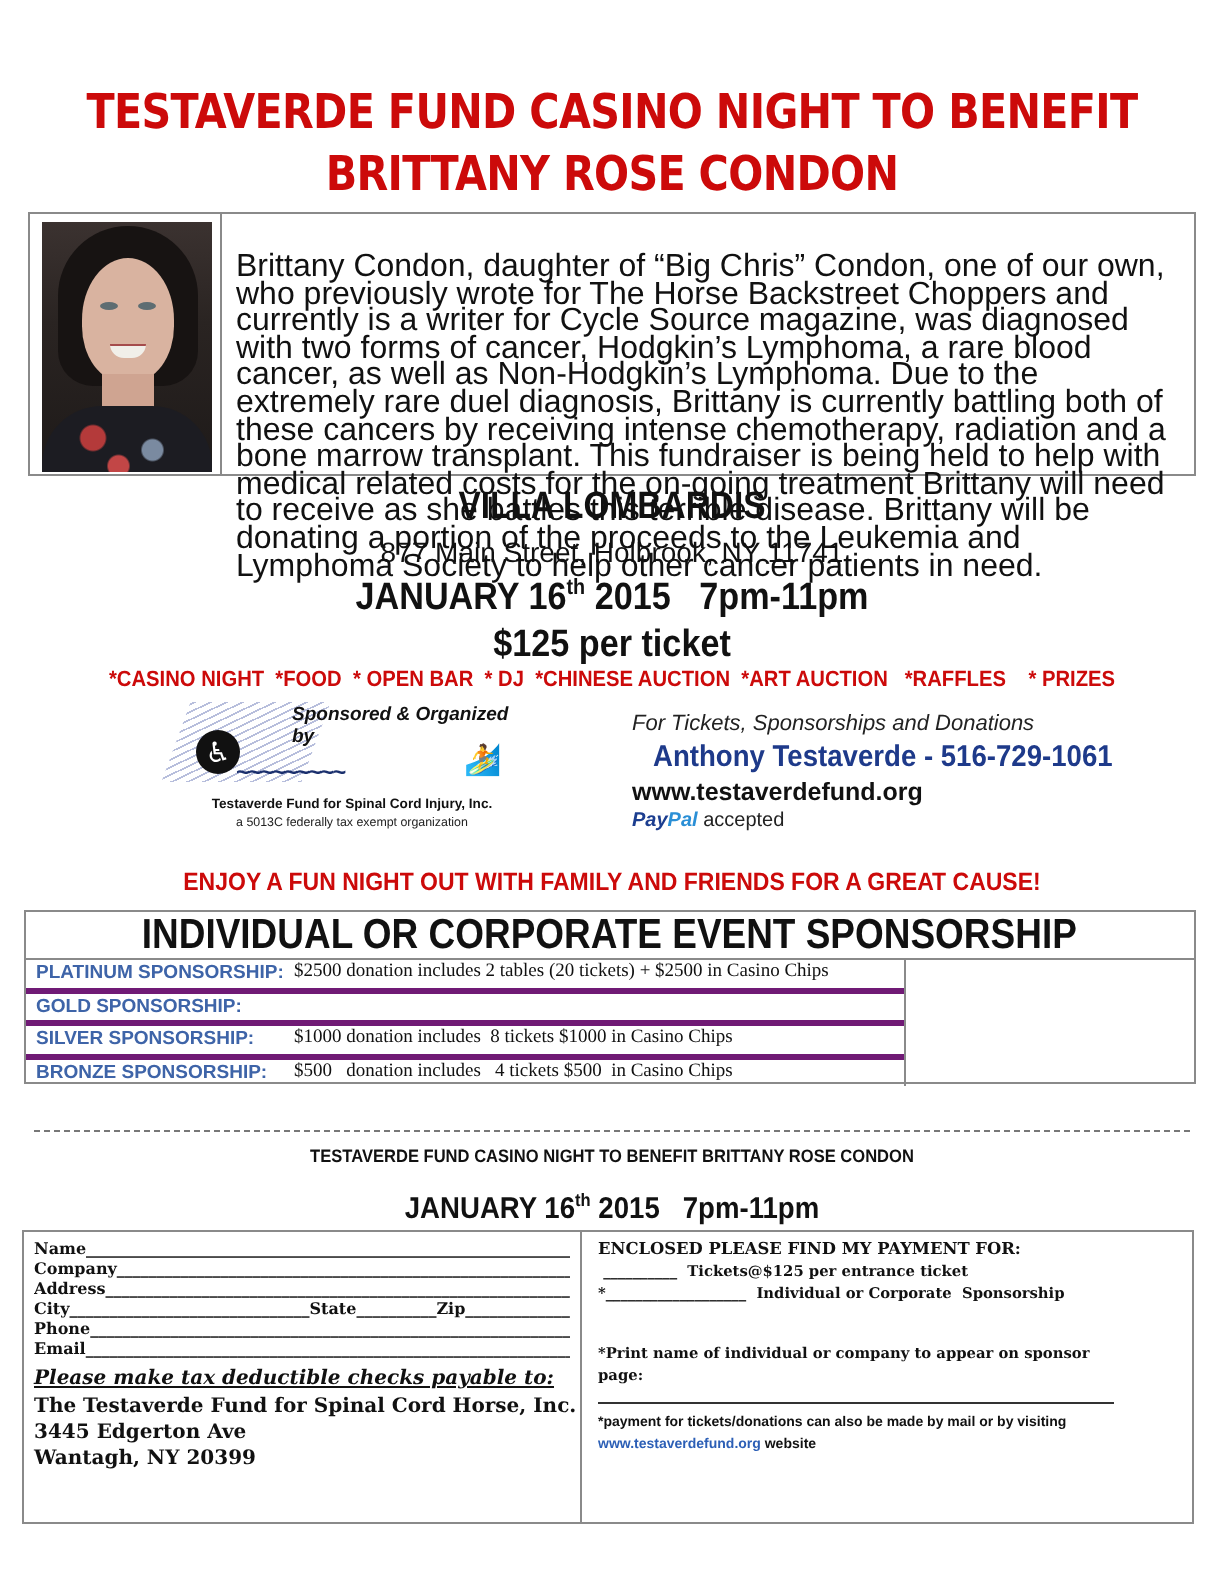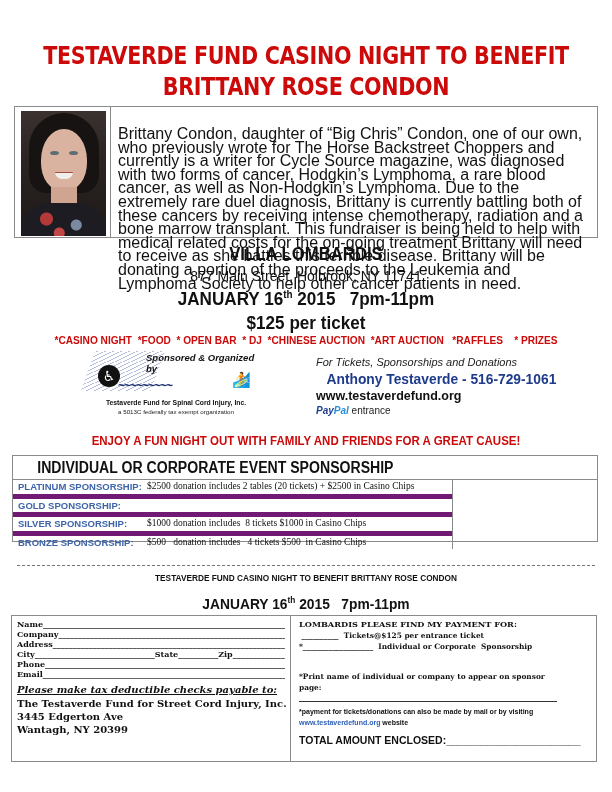--- a/index.html
+++ b/index.html
@@ -45,23 +45,23 @@
   .logo-exempt { position: absolute; left: 0; top: 59px; width: 184px; text-align: center; font-size: 6.2px; color: #222; }
   .contact-area { position: absolute; left: 232px; top: 0; width: 262px; height: 70px; text-align: left; }
   .contact-head { position: absolute; left: 0; width: 262px; top: 7px; font-size: 11px; font-style: italic; color: #222; }
   .contact-name { position: absolute; left: 0; width: 262px; top: 21px; font-size: 15px; font-weight: bold; color: #1e3a8a; transform: scaleX(0.92); }
   .contact-web { position: absolute; left: 0; width: 262px; top: 40px; font-size: 12.5px; font-weight: bold; color: #111; }
   .contact-paypal { position: absolute; left: 0; width: 262px; top: 56px; font-size: 10px; color: #222; }
   .contact-paypal b { color: #1b3d8f; font-style: italic; }
   .contact-paypal b span { color: #2a8fd6; }
 
   .enjoy { top: 434px; font-size: 12.5px; font-weight: bold; transform: scaleX(0.92); }
-  .spons-head { height: 23px; font-size: 16px; font-weight: bold; border-bottom: 1px solid #8a8a8a; line-height: 24px; }
+  .spons-head { height: 23px; text-align: center; font-size: 21px; font-weight: bold; border-bottom: 1px solid #8a8a8a; line-height: 24px; }
   .spons-head span { display: inline-block; transform: scaleX(0.88); }
-  .spons-row { height: 13.5px; border-bottom: 5px solid #701a75; font-size: 9.5px; line-height: 13.5px; position: relative; }
+  .spons-row { height: 13.5px; border-bottom: 3px solid #701a75; font-size: 9.5px; line-height: 13.5px; position: relative; }
   .spons-row:last-child { border-bottom: none; text-align: center; }
   .spons-row .lvl { position: absolute; left: 5px; top: 0; color: #3e64a8; font-weight: bold; }
   .spons-row .desc { position: absolute; left: 134px; top: 0; color: #111; white-space: pre; font-family: Liberation Serif, serif; }
   .spons-wrap { position: absolute; left: 12px; top: 455px; width: 586px; height: 87px; border: 1px solid #8a8a8a; box-sizing: border-box; }
   .spons-inner { position: absolute; left: 0; top: 24px; width: 439px; border-right: 1px solid #8a8a8a; }
 
   .cut-line { left: 17px; top: 565px; width: 578px; border-top: 1px dashed #777; height: 0; }
   .form-title { top: 573px; font-size: 9px; font-weight: bold; transform: scaleX(0.92); }
   .form-date { top: 595px; font-size: 15px; font-weight: bold; transform: scaleX(0.92); }
   .form-date sup { font-size: 9px; }
@@ -114,21 +114,21 @@
     <div class="logo-sponsored">Sponsored &amp; Organized by</div>
     <div class="logo-waves">~~~~~~~~~</div>
     <div class="logo-surfer">🏄</div>
     <div class="logo-org">Testaverde Fund for Spinal Cord Injury, Inc.</div>
     <div class="logo-exempt">a 5013C federally tax exempt organization</div>
   </div>
   <div class="contact-area">
     <div class="contact-head">For Tickets, Sponsorships and Donations</div>
     <div class="contact-name">Anthony Testaverde - 516-729-1061</div>
     <div class="contact-web">www.testaverdefund.org</div>
-    <div class="contact-paypal"><b><span style="color:#1b3d8f">Pay</span><span>Pal</span></b><span> entrance</span></div>
+    <div class="contact-paypal"><b><span style="color:#1b3d8f">Pay</span><span>Pal</span></b><span> accepted</span></div>
   </div>
 </div>
 
 <div class="abs center red enjoy">ENJOY A FUN NIGHT OUT WITH FAMILY AND FRIENDS FOR A GREAT CAUSE!</div>
 
 <div class="spons-wrap">
   <div class="spons-head"><span>INDIVIDUAL OR CORPORATE EVENT SPONSORSHIP</span></div>
   <div class="spons-inner">
     <div class="spons-row">
       <span class="lvl">PLATINUM SPONSORSHIP:</span>
@@ -154,26 +154,25 @@
 
 <div class="abs form-box">
   <div class="form-left">
     <div class="form-line" style="top:3px">Name__________________________________________________________________</div>
     <div class="form-line" style="top:13px">Company_______________________________________________________________</div>
     <div class="form-line" style="top:23px">Address_______________________________________________________________</div>
     <div class="form-line" style="top:33px">City______________________________State__________Zip______________</div>
     <div class="form-line" style="top:43px">Phone_________________________________________________________________</div>
     <div class="form-line" style="top:53px">Email_________________________________________________________________</div>
     <div class="form-payable">Please make tax deductible checks payable to:</div>
-    <div class="form-org" style="top:82px">The Testaverde Fund for Street Cord Injury, Inc.</div>
+    <div class="form-org" style="top:82px">The Testaverde Fund for Spinal Cord Horse, Inc.</div>
     <div class="form-org" style="top:95px">3445 Edgerton Ave</div>
     <div class="form-org" style="top:108px">Wantagh, NY 20399</div>
   </div>
   <div class="form-right">
-    <div class="r-head">LOMBARDIS PLEASE FIND MY PAYMENT FOR:</div>
+    <div class="r-head">ENCLOSED PLEASE FIND MY PAYMENT FOR:</div>
     <div class="r-line" style="top:15px"> __________  Tickets@$125 per entrance ticket</div>
     <div class="r-line" style="top:26px">*___________________  Individual or Corporate  Sponsorship</div>
     <div class="r-note" style="top:55px">*Print name of individual or company to appear on sponsor page:</div>
     <div class="r-sig"></div>
     <div class="r-note2"><span>*payment for tickets/donations can also be made by mail or by visiting </span><a>www.testaverdefund.org</a><span> website</span></div>
-    <div class="r-total">TOTAL AMOUNT ENCLOSED:_______________________</div>
   </div>
 </div>
 
 </body></html>

